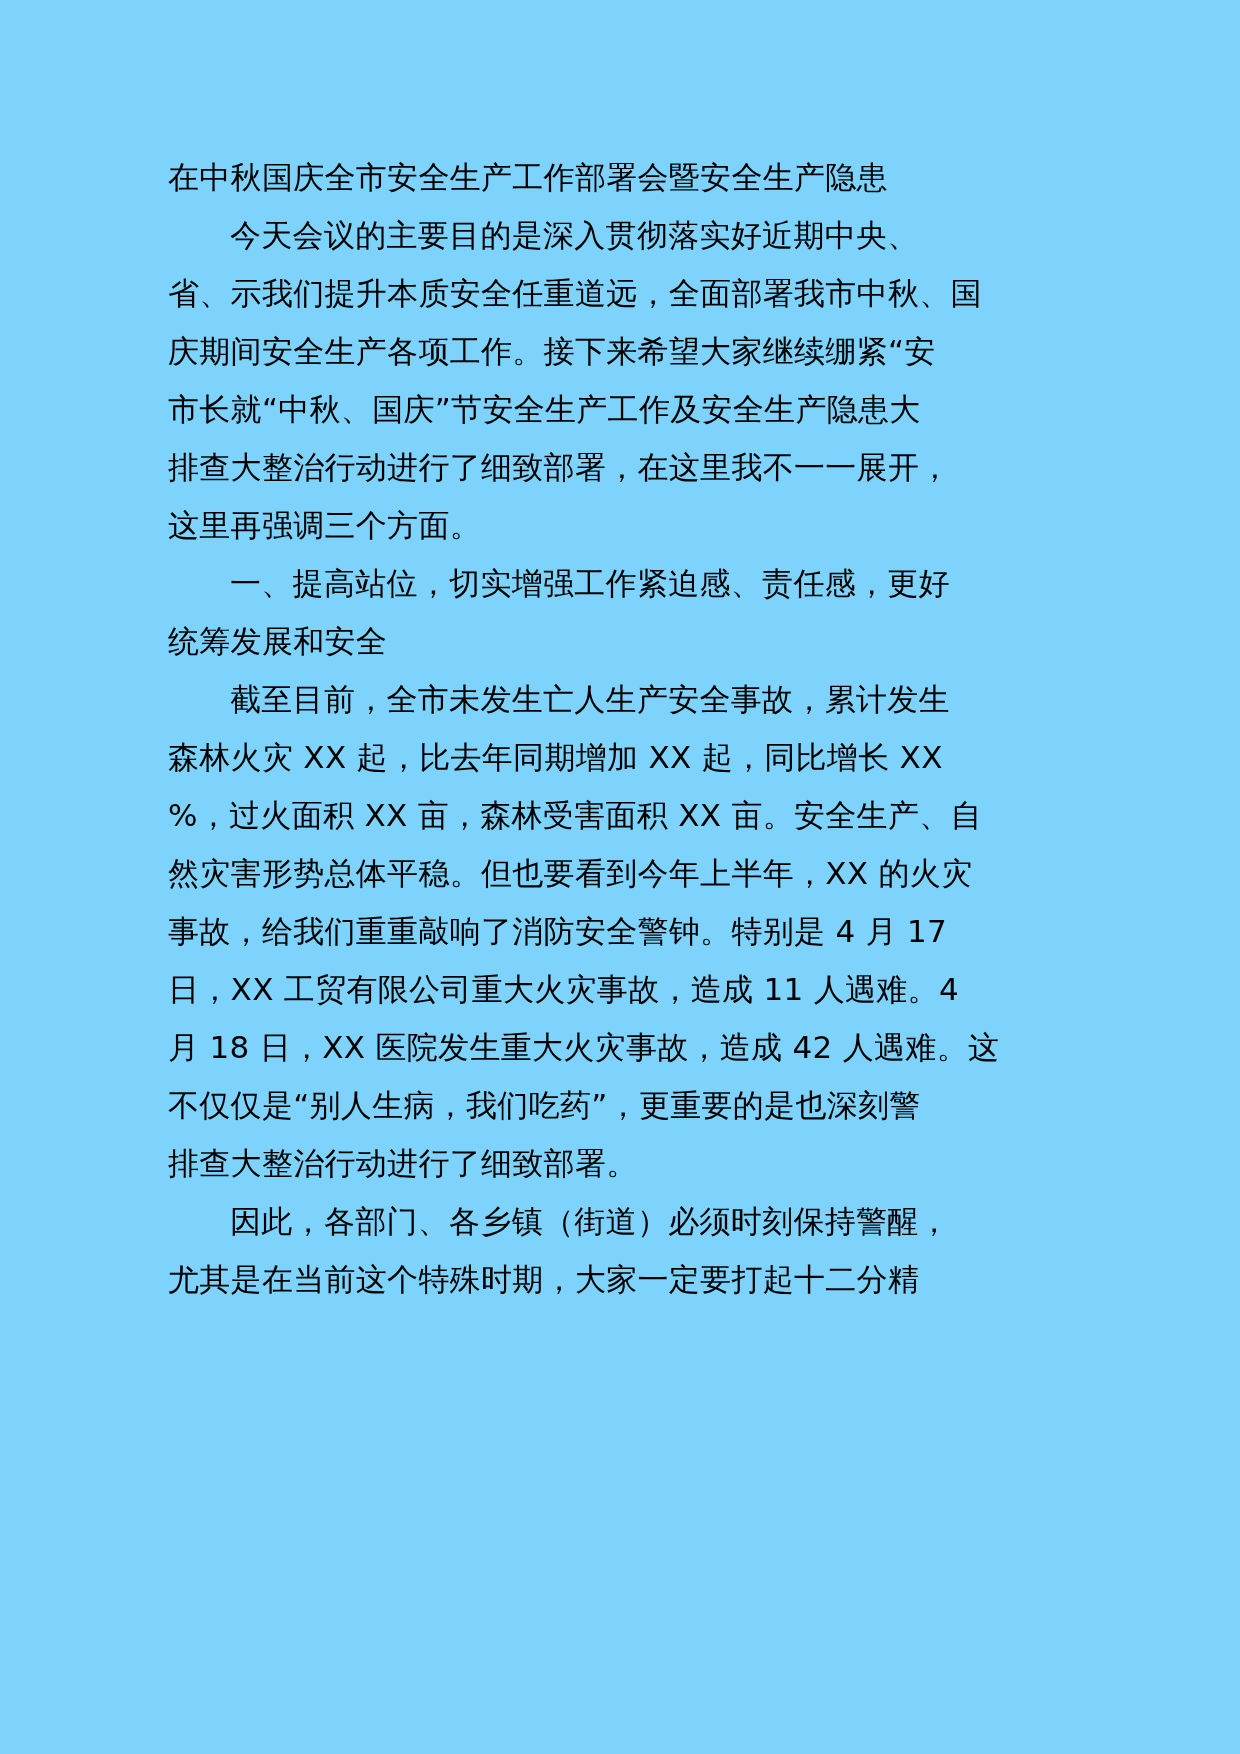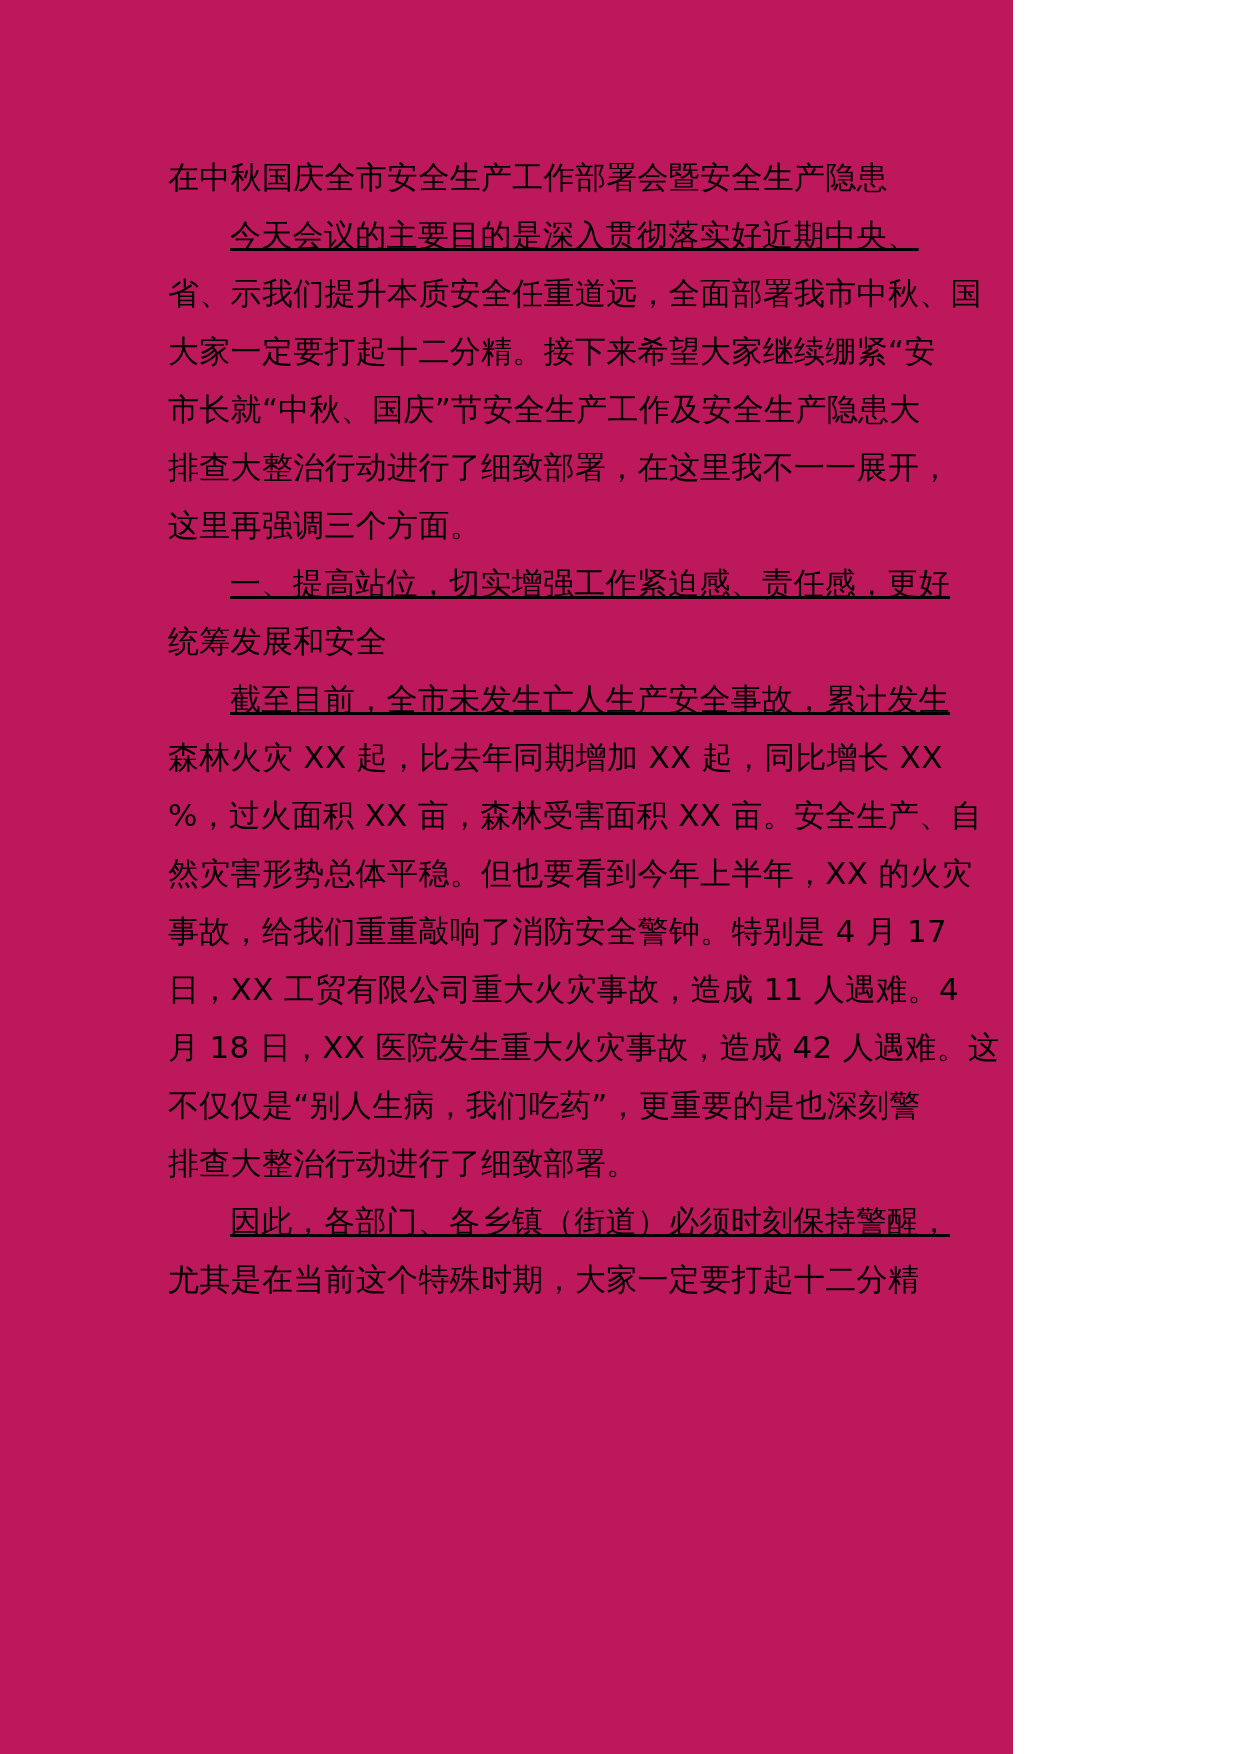--- a/index.html
+++ b/index.html
@@ -12,57 +12,56 @@
     height: 1754px;
     position: relative;
     overflow: hidden;
     font-family: "DejaVu Sans", "Liberation Sans", sans-serif;
     color: #000000;
   }
   .page {
     position: absolute;
     left: 0;
     top: 0;
-    width: 1013px;
+    width: 1240px;
     height: 1754px;
-    background: #be185d;
+    background: #7dd3fc;
   }
   .doc {
     position: absolute;
     left: 168px;
     top: 148px;
     width: 775px;
   }
   .line {
     display: block;
     height: 58px;
     line-height: 58px;
     font-size: 31px;
     white-space: nowrap;
     letter-spacing: 0.3px;
   }
   .indent {
     padding-left: 62px;
-    text-decoration: underline;
   }
 </style>
 </head>
 <body>
 
 <div class="page">
   <div class="doc">
 
     <div>
       <span class="line">在中秋国庆全市安全生产工作部署会暨安全生产隐患</span>
     </div>
 
     <div>
       <span class="line indent">今天会议的主要目的是深入贯彻落实好近期中央、</span>
       <span class="line">省、示我们提升本质安全任重道远，全面部署我市中秋、国</span>
-      <span class="line">大家一定要打起十二分精。接下来希望大家继续绷紧“安</span>
+      <span class="line">庆期间安全生产各项工作。接下来希望大家继续绷紧“安</span>
       <span class="line">市长就“中秋、国庆”节安全生产工作及安全生产隐患大</span>
       <span class="line">排查大整治行动进行了细致部署，在这里我不一一展开，</span>
       <span class="line">这里再强调三个方面。</span>
     </div>
 
     <div>
       <span class="line indent">一、提高站位，切实增强工作紧迫感、责任感，更好</span>
       <span class="line">统筹发展和安全</span>
     </div>
 

